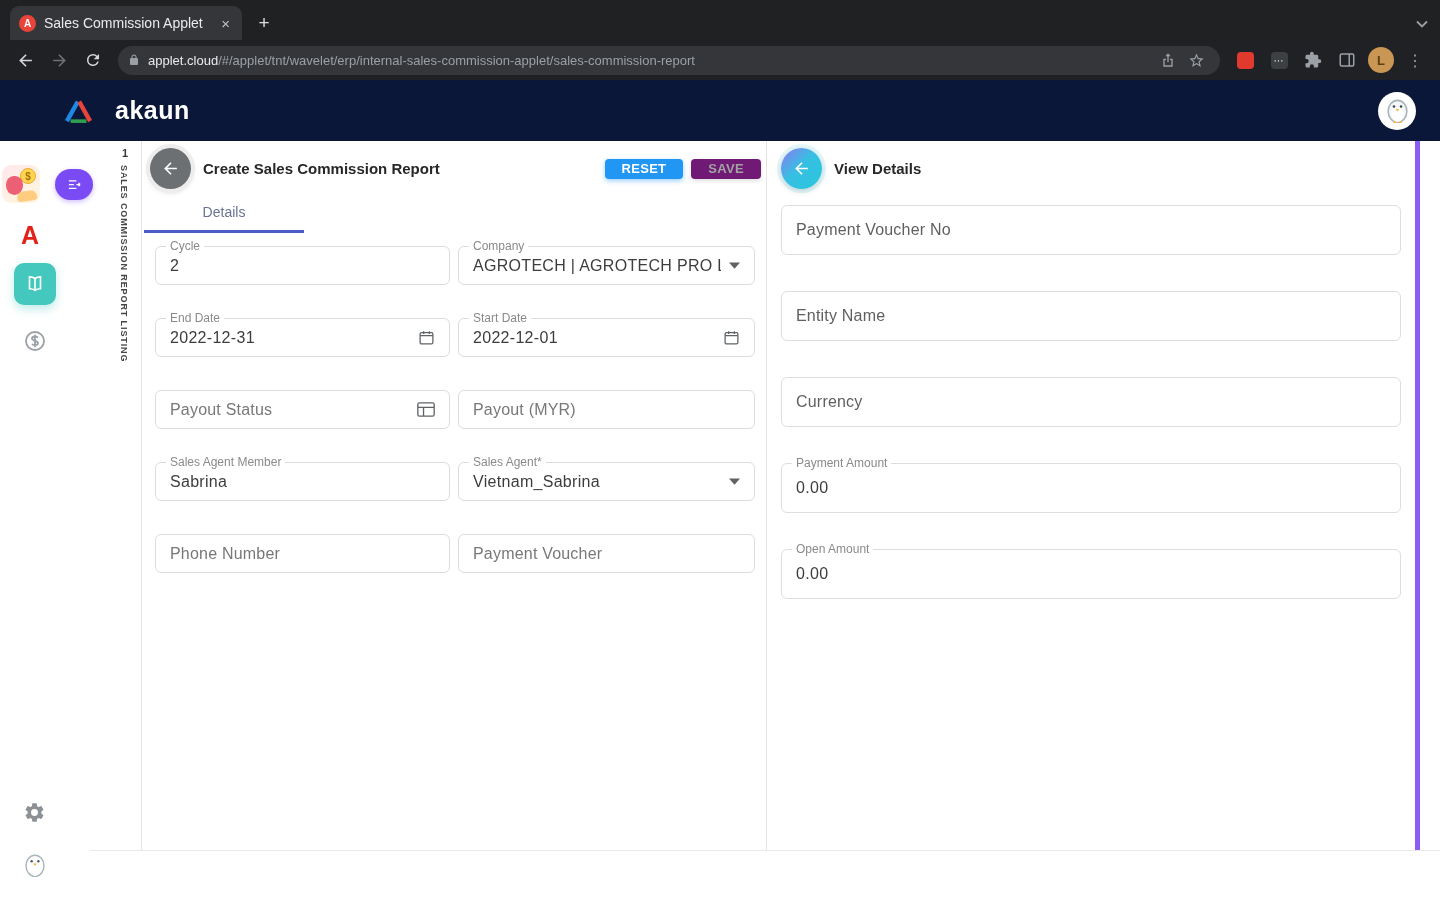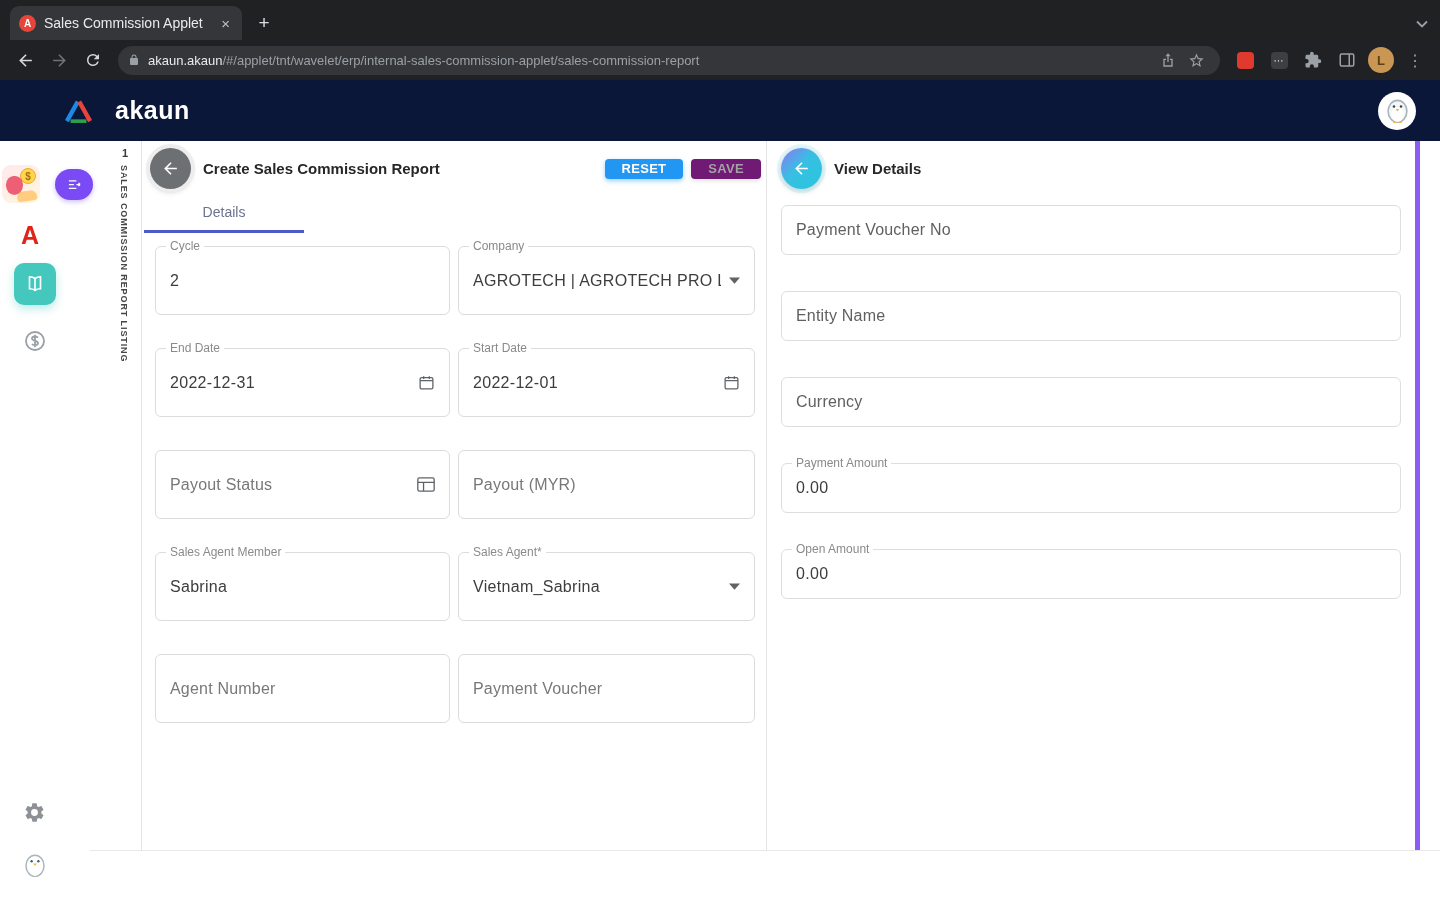--- a/index.html
+++ b/index.html
@@ -81,21 +81,21 @@
   .btn { height:20px; padding:0 17px; border:none; border-radius:4px; font-size:13px; font-weight:700;
     letter-spacing:.3px; font-family:inherit; }
   .btn-reset { margin-left:auto; background:#2196f3; color:#fff; box-shadow:0 2px 5px rgba(33,150,243,.45); }
   .btn-save { margin-left:8px; background:#701a75; color:#a2a2a2; box-shadow:0 2px 4px rgba(0,0,0,.12); }
 
   .tabs { padding:14px 0 0 2px; }
   .tab-item { display:inline-block; width:160px; text-align:center; font-size:14px; color:#6a7391;
     padding-bottom:10px; border-bottom:3px solid #4c5bc7; }
 
   .form-grid { display:grid; grid-template-columns:295px 297px; column-gap:8px; row-gap:33px; margin:13px 12px 0 13px; }
-  .field { position:relative; height:69px; border:1px solid #dcdcdc; border-radius:6px; background:#fff;
+  .field { position:relative; height:39px; border:1px solid #dcdcdc; border-radius:6px; background:#fff;
     display:flex; align-items:center; padding:0 14px; }
   .flabel { position:absolute; top:-8px; left:10px; background:#fff; padding:0 4px; font-size:12px; color:#8a8a8a; }
   .fvalue { font-size:16px; color:#3d3d3d; letter-spacing:.3px; white-space:nowrap; overflow:hidden; }
   .fph { font-size:16px; color:#787878; letter-spacing:.2px; white-space:nowrap; overflow:hidden; }
   .ficon { margin-left:auto; display:flex; align-items:center; flex:none; padding-left:8px; }
 
   .view-panel { width:653px; flex:none; border-right:5px solid #8b5cf6; }
   .view-fields { margin:16px 14px 0 14px; }
   .rfield { position:relative; height:50px; border:1px solid #dedede; border-radius:6px; background:#fff;
     display:flex; align-items:center; padding:0 14px; margin-bottom:36px; }
@@ -136,21 +136,21 @@
       <svg width="18" height="18" viewBox="0 0 24 24">
           <path d="M17.65 6.35A7.95 7.95 0 0 0 12 4a8 8 0 1 0 7.73 10h-2.08A6 6 0 1 1 12 6c1.66 0 3.14.69 4.22 1.78L13 11h7V4l-2.35 2.35z" fill="#d5d9dd"></path>
         </svg>
     </span>
     <div class="urlbar">
       <span style="display:flex;">
         <svg width="12" height="14" viewBox="0 0 24 24">
             <path d="M18 8h-1V6a5 5 0 0 0-10 0v2H6a2 2 0 0 0-2 2v10a2 2 0 0 0 2 2h12a2 2 0 0 0 2-2V10a2 2 0 0 0-2-2zM9 6a3 3 0 0 1 6 0v2H9V6z" fill="#9aa0a6"></path>
           </svg>
       </span>
-      <span class="url-text"><span class="url-host">akaun.akaun</span><span class="url-path">/#/applet/tnt/wavelet/erp/internal-sales-commission-applet/sales-commission-report</span></span>
+      <span class="url-text"><span class="url-host">applet.cloud</span><span class="url-path">/#/applet/tnt/wavelet/erp/internal-sales-commission-applet/sales-commission-report</span></span>
       <span class="ibtn" style="width:24px;height:24px;">
         <svg width="16" height="16" viewBox="0 0 24 24">
             <path d="M12 2l4 4.2h-3V15h-2V6.2H8L12 2zM5 10h4v2H7v8h10v-8h-2v-2h4v12H5V10z" fill="#9aa0a6"></path>
           </svg>
       </span>
       <span class="ibtn" style="width:24px;height:24px;">
         <svg width="17" height="17" viewBox="0 0 24 24">
             <path d="M22 9.24l-7.19-.62L12 2 9.19 8.63 2 9.24l5.46 4.73L5.82 21 12 17.27 18.18 21l-1.63-7.03L22 9.24zM12 15.4l-3.76 2.27 1-4.28-3.32-2.88 4.38-.38L12 6.1l1.71 4.04 4.38.38-3.32 2.88 1 4.28L12 15.4z" fill="#9aa0a6"></path>
           </svg>
       </span>
@@ -326,21 +326,21 @@
             <span class="flabel">Sales Agent*</span>
             <span class="fvalue">Vietnam_Sabrina</span>
             <span class="ficon">
               <svg width="11" height="7" viewBox="0 0 11 7">
                   <path d="M0 .5h11L5.5 6.8z" fill="#5f6368"></path>
                 </svg>
             </span>
           </div>
 
           <div class="field">
-            <span class="fph">Agent Number</span>
+            <span class="fph">Phone Number</span>
           </div>
 
           <div class="field">
             <span class="fph">Payment Voucher</span>
           </div>
 
         </div>
       </div>
 
       <div class="view-panel">

